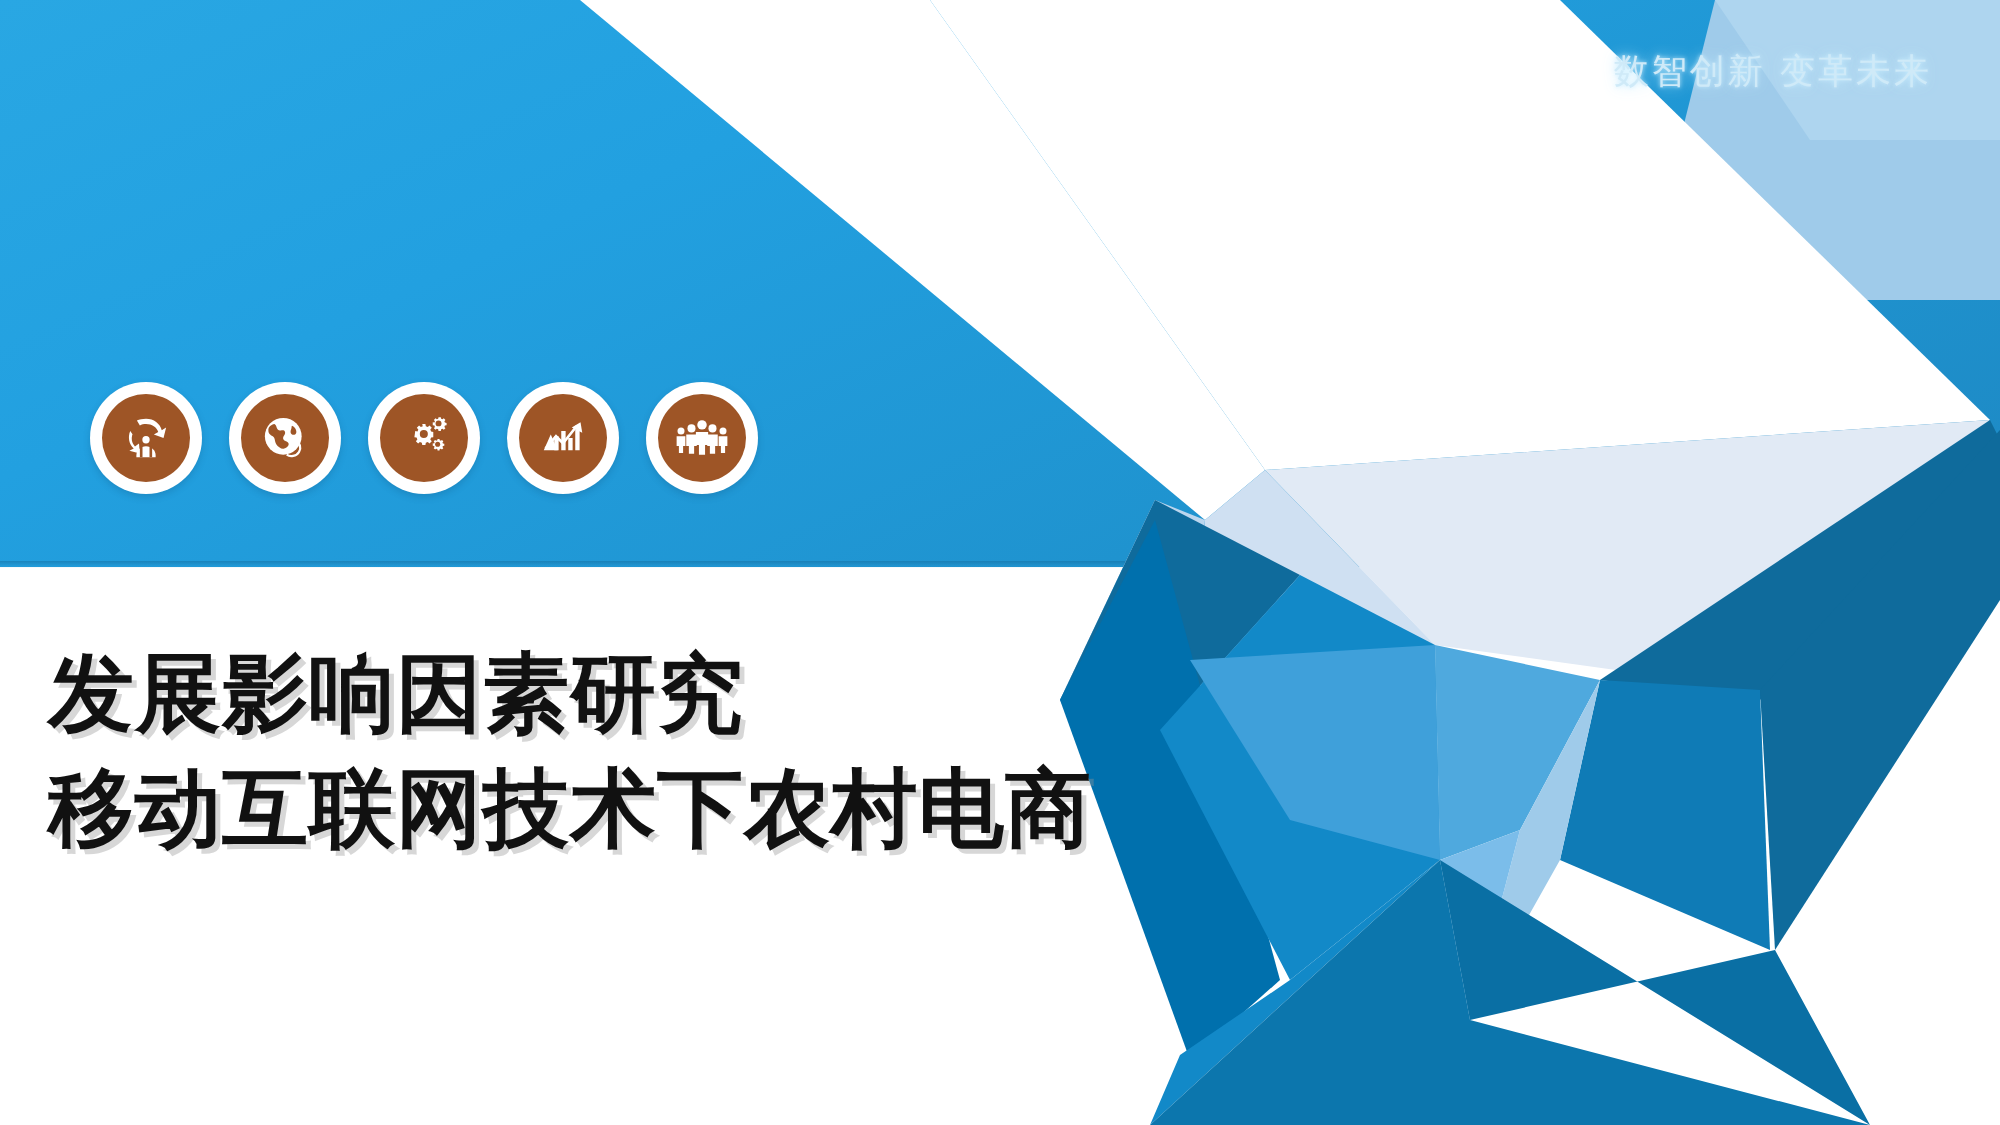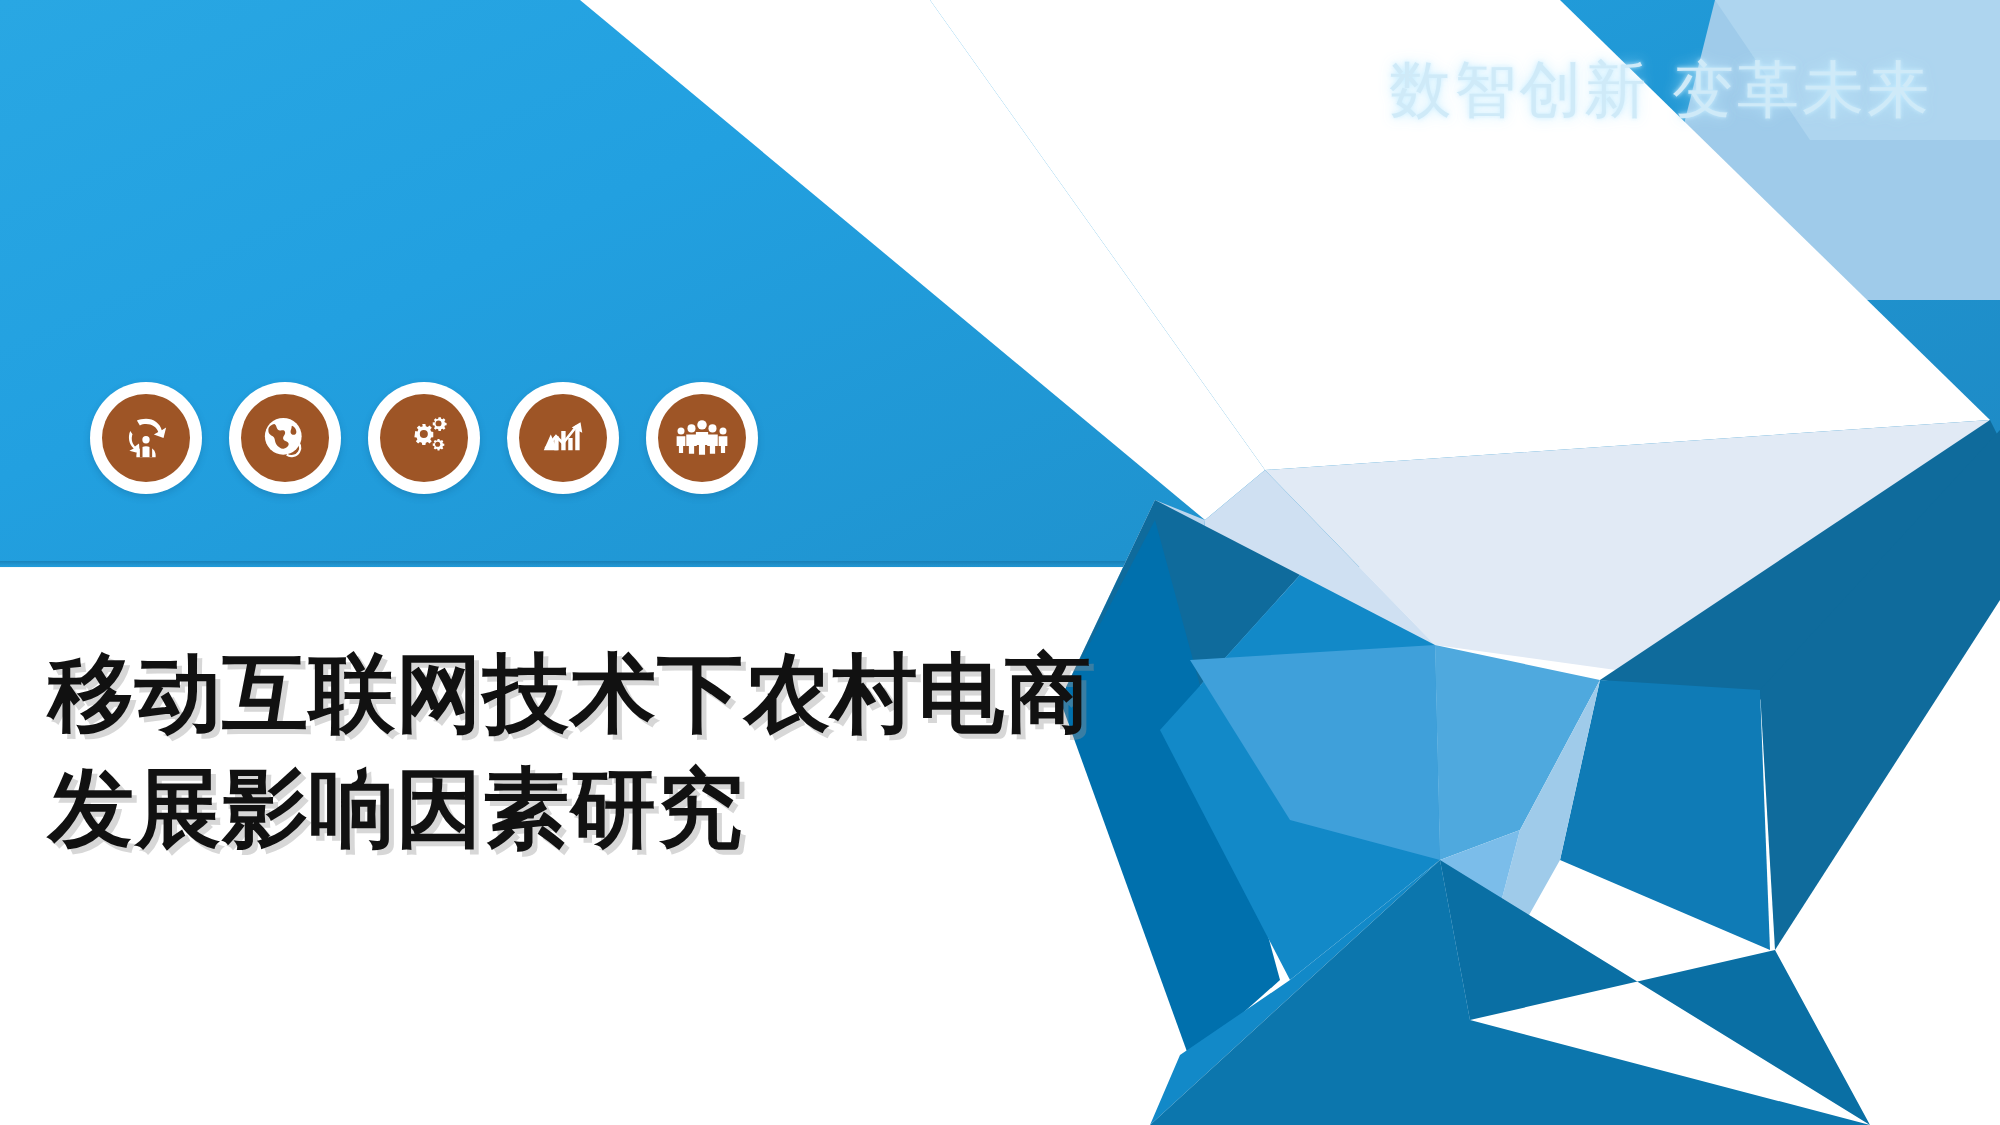--- a/index.html
+++ b/index.html
@@ -45,21 +45,21 @@
     width: 2000px;
     height: 1125px;
     pointer-events: none;
   }
 
   
   .tagline {
     position: absolute;
     right: 68px;
     top: 48px;
-    font-size: 62px;
+    font-size: 35px;
     letter-spacing: 3px;
     color: #cfeaf8;
     font-family: "DejaVu Sans", "Liberation Sans", sans-serif;
     font-weight: 400;
     text-shadow: 0 0 14px rgba(190,235,255,0.85), 0 0 4px rgba(210,240,255,0.9);
     white-space: nowrap;
     z-index: 6;
   }
 
   
@@ -233,17 +233,17 @@
             <path d="M38 28h12v13h-3v9h-6v-9h-3z"></path>
             <circle cx="56" cy="24" r="4"></circle>
             <path d="M51 30h10v11h-2.6v8h-4.8v-8H51z"></path>
           </g>
         </svg>
       </div>
     </div>
   </div>
 
   <div class="title-block">
+    <div class="title-line">发展影响因素研究</div>
     <div class="title-line">移动互联网技术下农村电商</div>
-    <div class="title-line">发展影响因素研究</div>
   </div>
 
 </div>
 
 </body></html>

